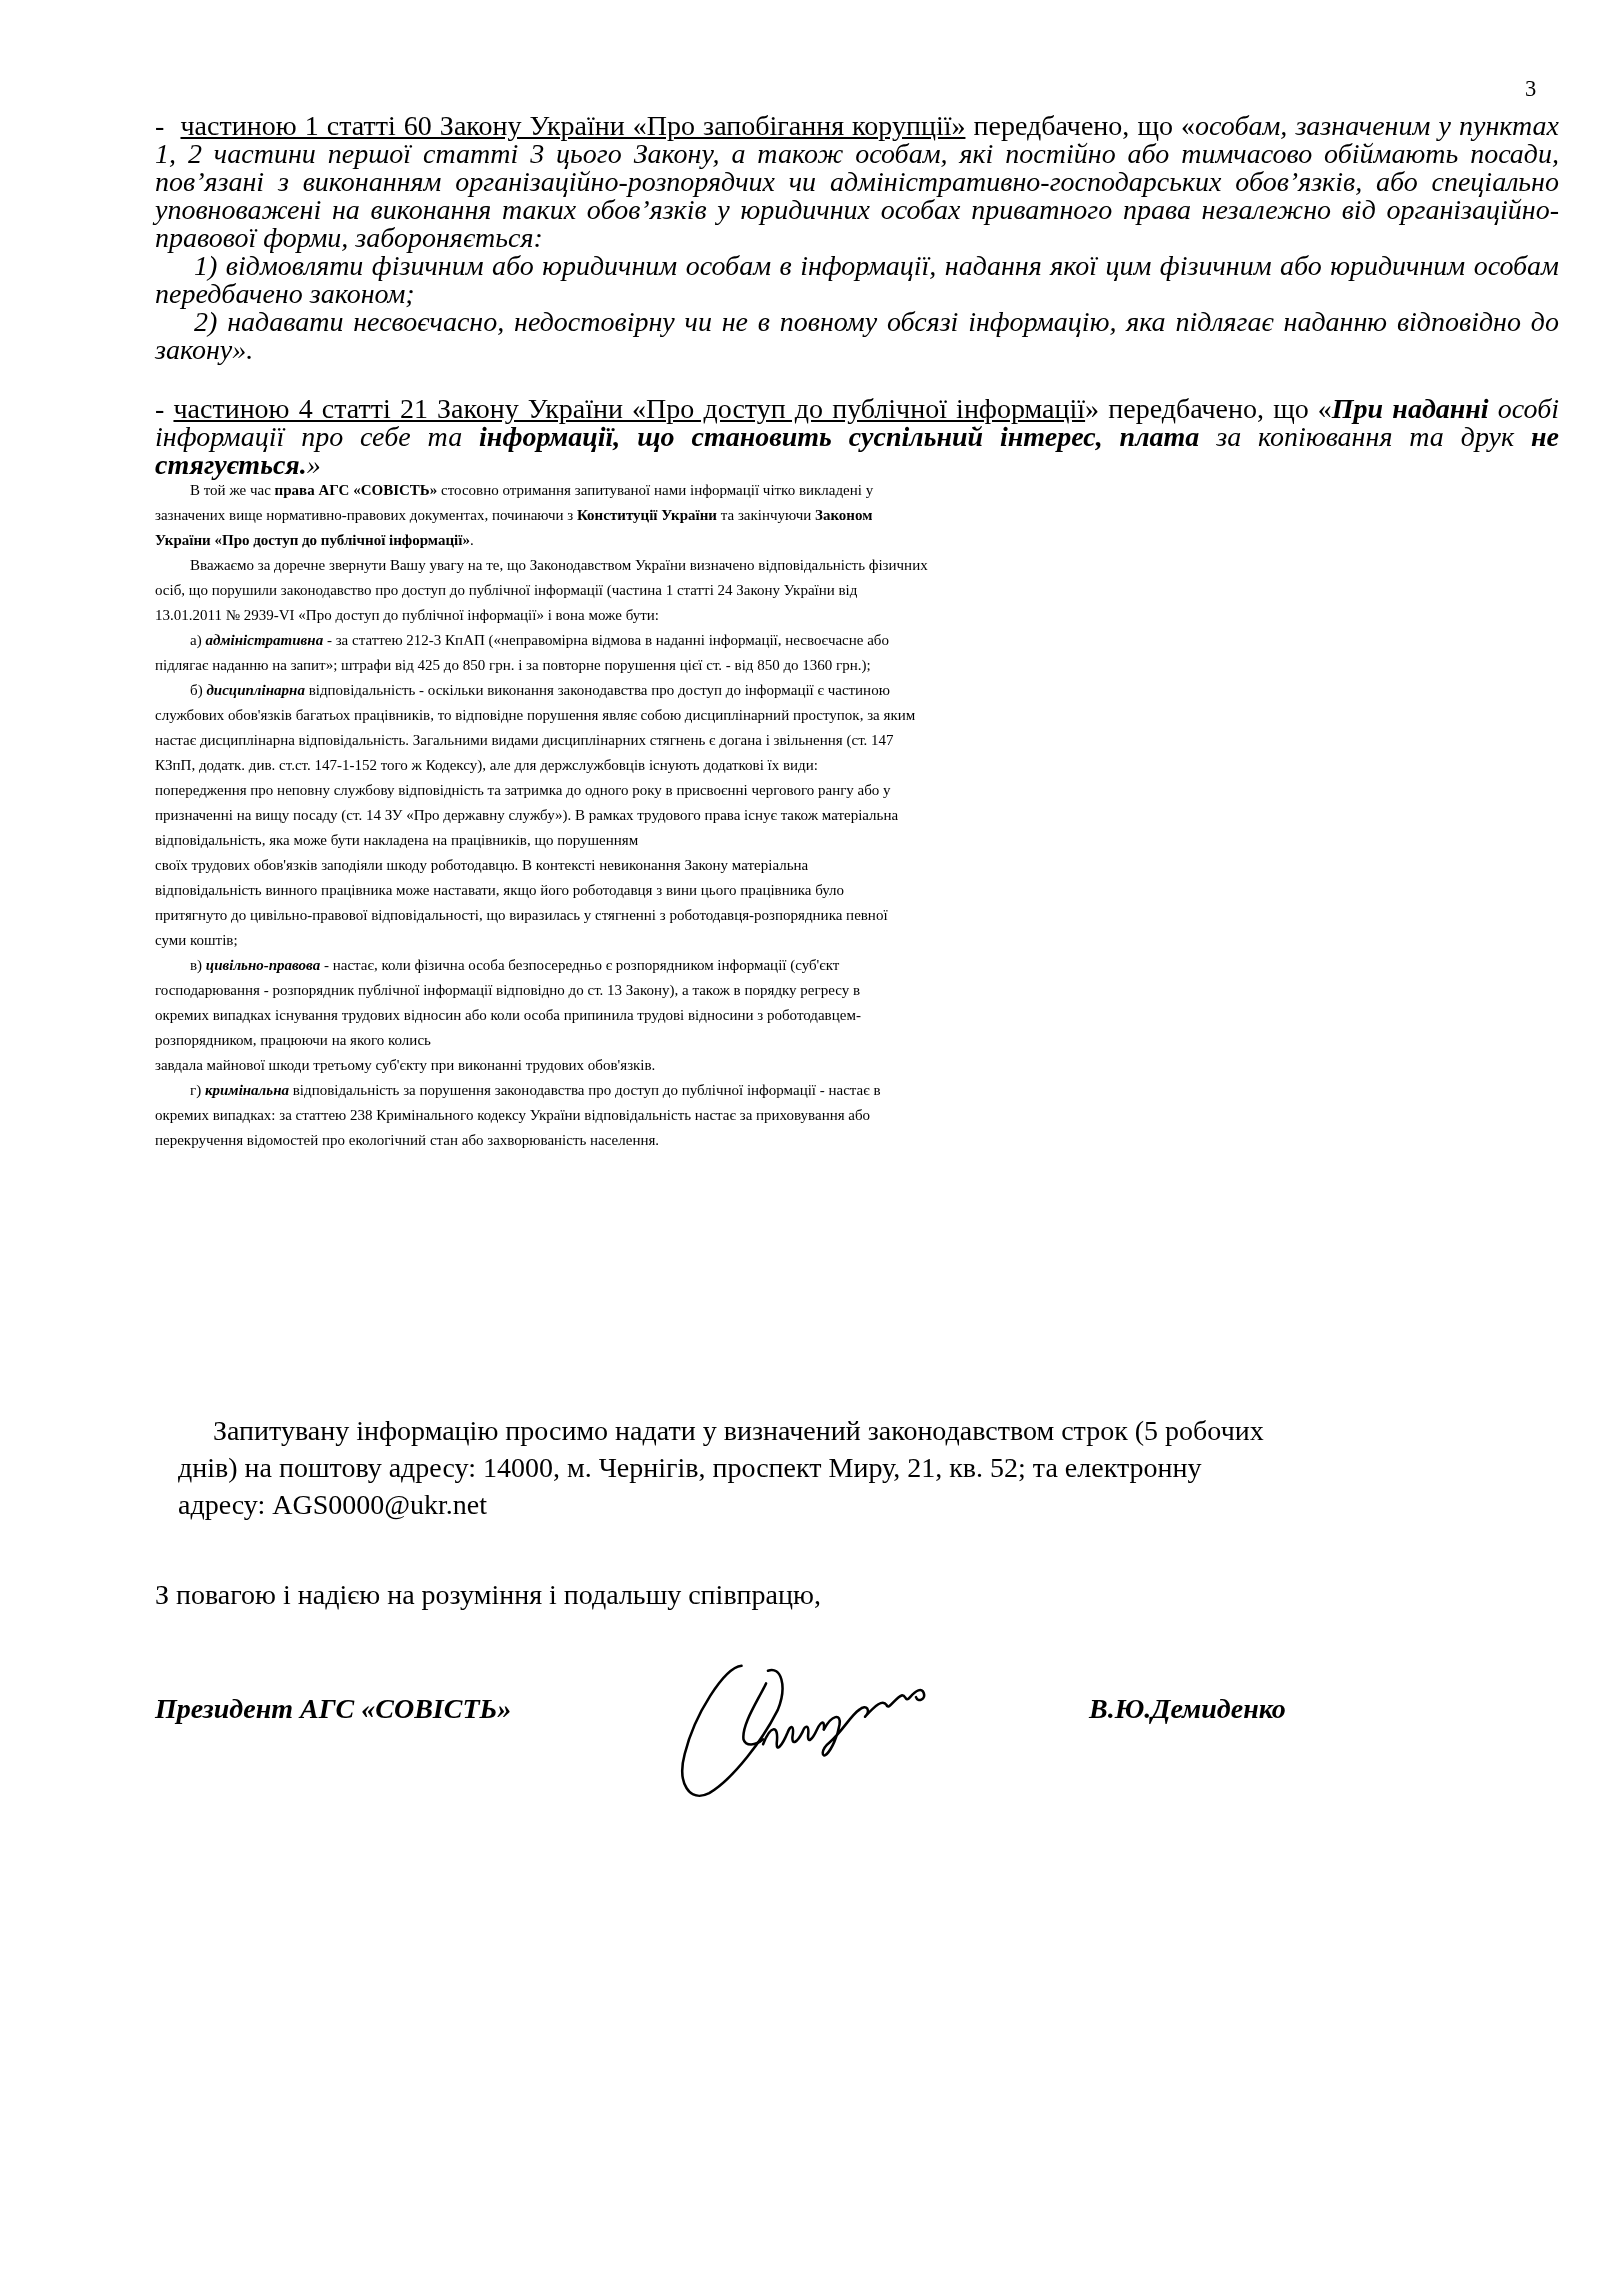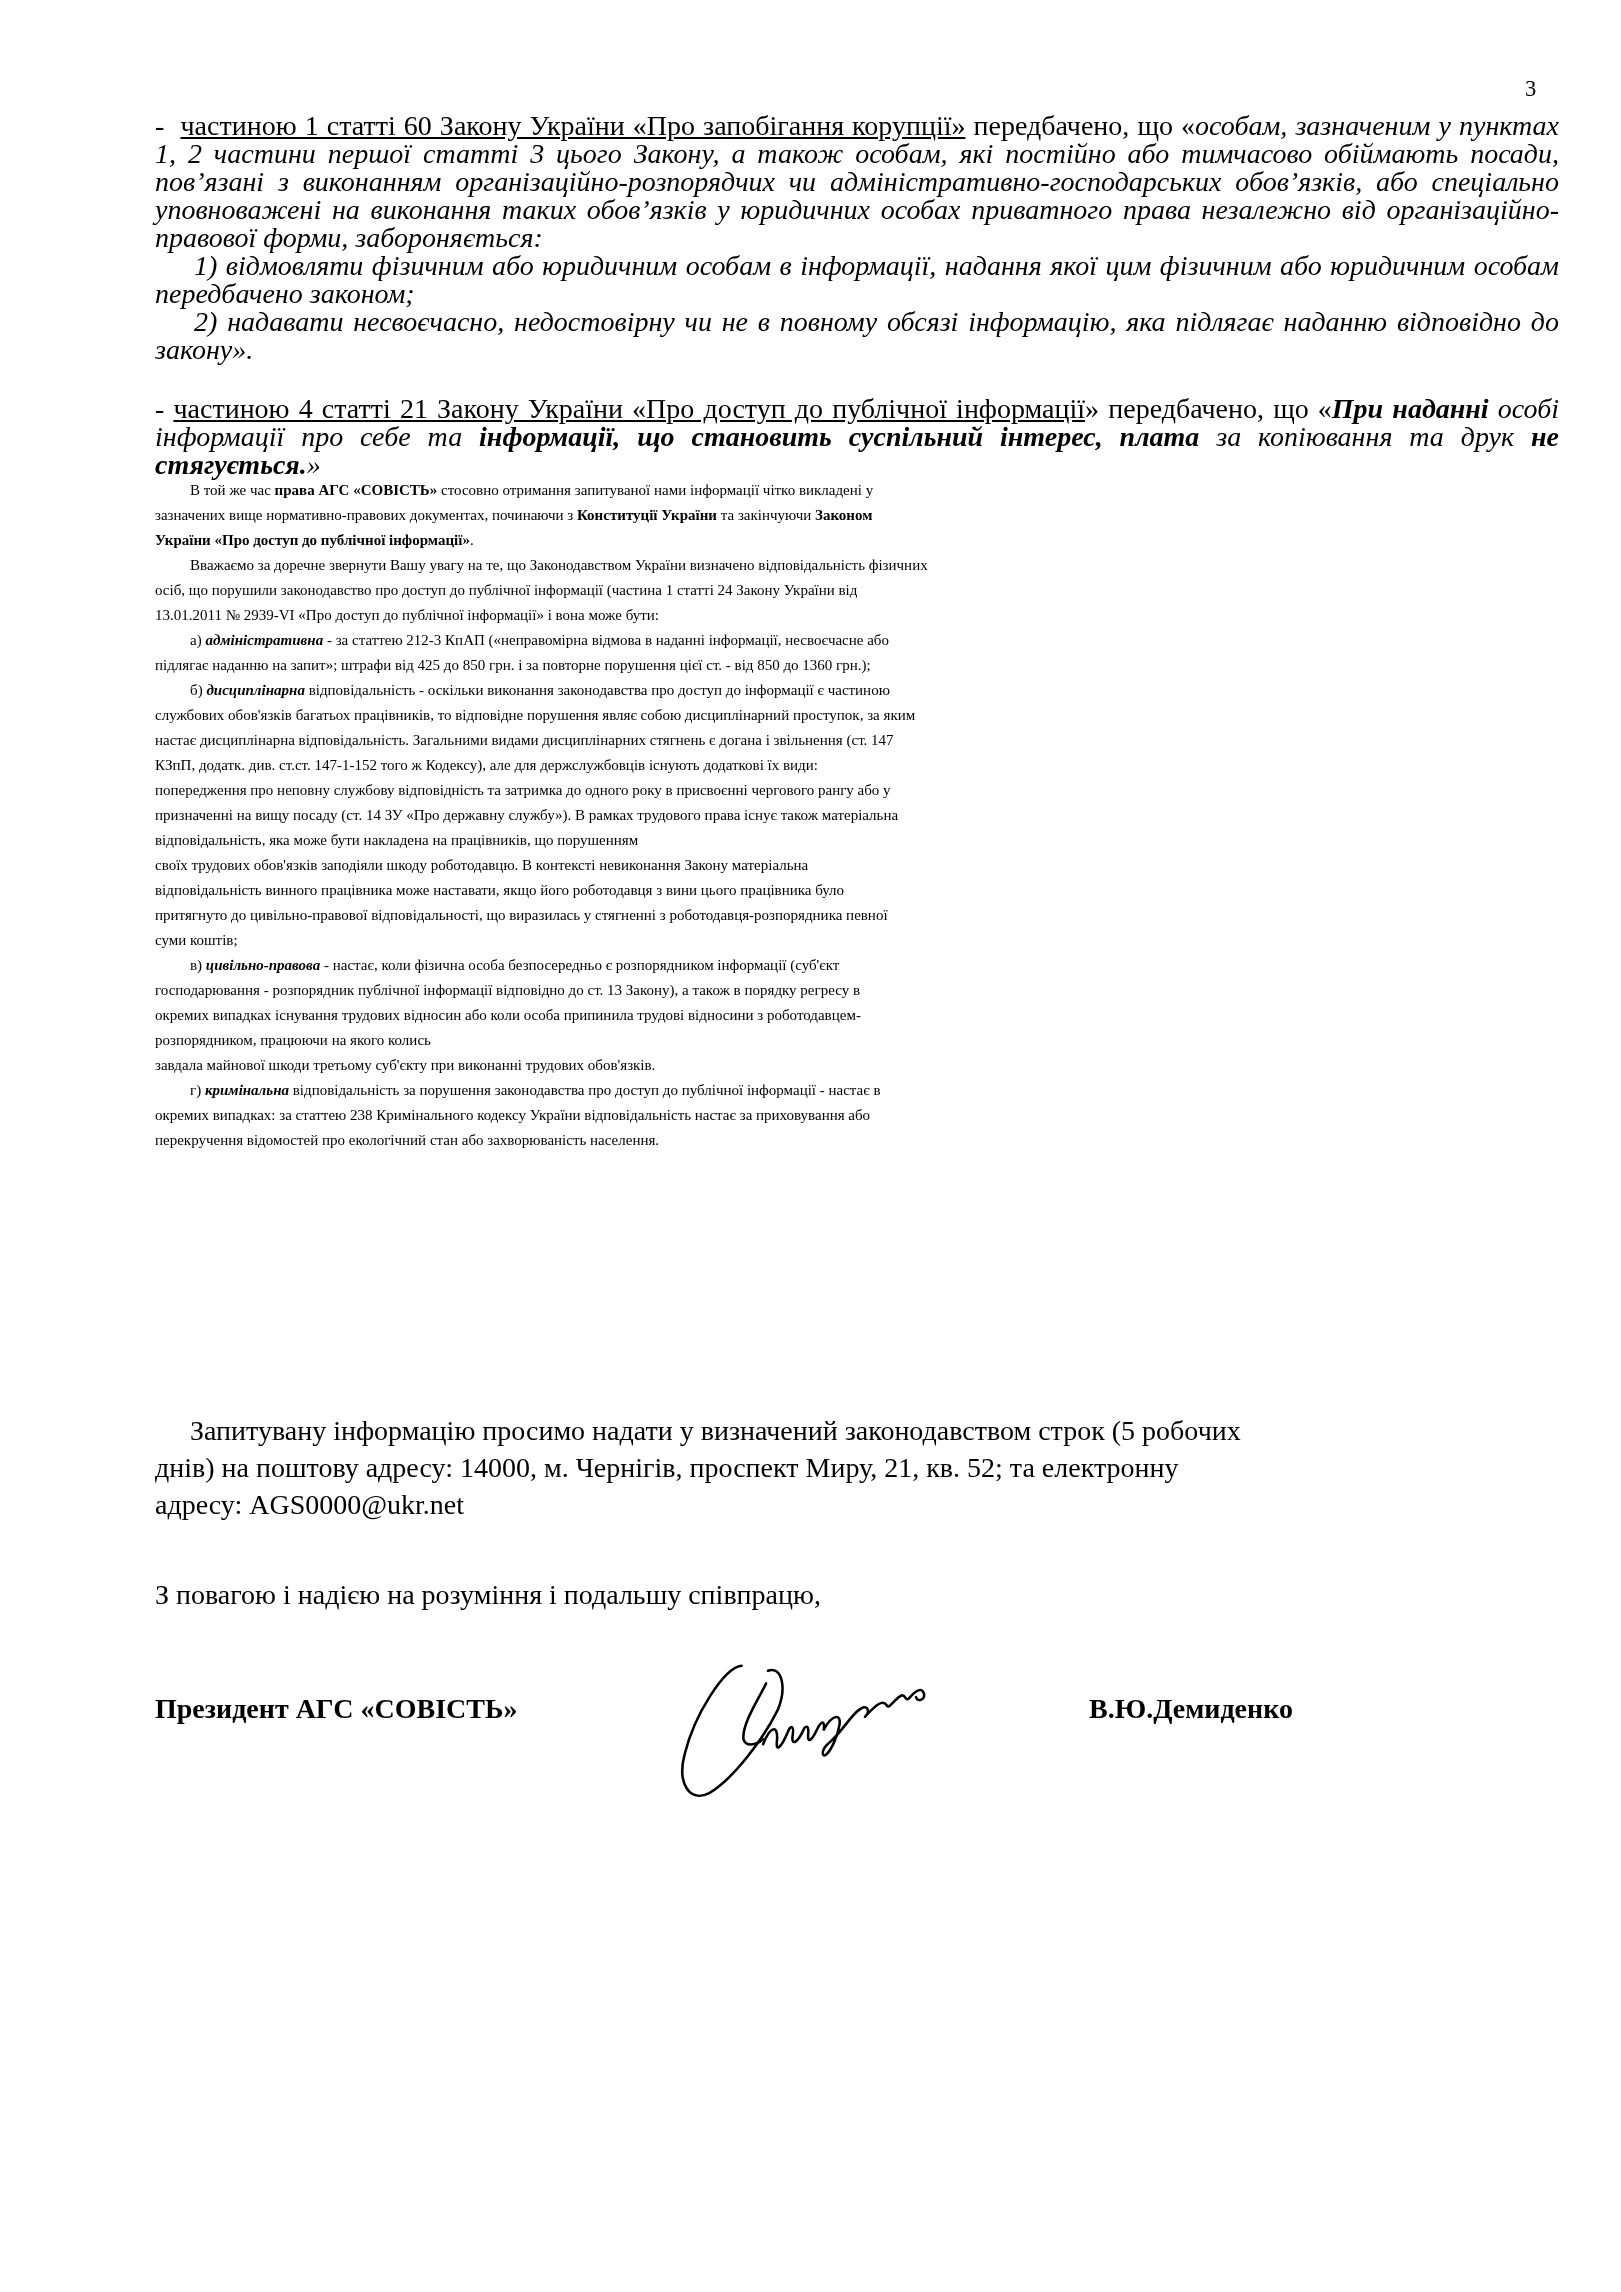--- a/index.html
+++ b/index.html
@@ -9,21 +9,21 @@
   .blk { position: absolute; left: 155px; width: 1404px; }
   .ln { display: block; white-space: nowrap; height: 28px; line-height: 28px; font-size: 28px; }
   .j { text-align: justify; text-align-last: justify; white-space: normal; }
   .ind { padding-left: 39px; }
   .ind2 { padding-left: 35px; }
   .it { font-style: italic; }
   .b { font-weight: bold; text-align: right; }
   .u { text-decoration: underline; }
   .mid .ln { height: 25px; line-height: 25px; font-size: 15px; }
   .big .ln { height: 37px; line-height: 37px; font-size: 28px; }
-  .sig-row { position: absolute; top: 1666px; left: 155px; width: 1372px; height: 157px; }
+  .sig-row { position: absolute; top: 1666px; left: 155px; width: 1372px; height: 157px; font-style: italic; }
   .sig-left { position: absolute; left: 0; top: 27.4px; font-size: 28px; font-weight: bold; }
   .sig-right { position: absolute; left: 934px; top: 27.4px; font-size: 28px; font-weight: bold; }
   .sig-img { position: absolute; left: 510px; top: -9.8px; width: 353px; height: 147px; }
 </style>
 </head>
 <body>
 
 <div class="page-num">3</div>
 
 <div class="blk" style="top:112px;">
@@ -72,21 +72,21 @@
   <span class="ln">господарювання - розпорядник публічної інформації відповідно до ст. 13 Закону), а також в порядку регресу в</span>
   <span class="ln">окремих випадках існування трудових відносин або коли особа припинила трудові відносини з роботодавцем-</span>
   <span class="ln">розпорядником, працюючи на якого колись</span>
   <span class="ln">завдала майнової шкоди третьому суб'єкту при виконанні трудових обов'язків.</span>
 
   <span class="ln ind2"><span>г) </span><span class="b it">кримінальна</span><span> відповідальність за порушення законодавства про доступ до публічної інформації - настає в</span></span>
   <span class="ln">окремих випадках: за статтею 238 Кримінального кодексу України відповідальність настає за приховування або</span>
   <span class="ln">перекручення відомостей про екологічний стан або захворюваність населення.</span>
 </div>
 
-<div class="blk big" style="top:1412px;">
+<div class="blk big" style="top:1412px;margin-left:23px;">
   <span class="ln ind2">Запитувану інформацію просимо надати у визначений законодавством строк (5 робочих</span>
   <span class="ln">днів) на поштову адресу: 14000, м. Чернігів, проспект Миру, 21, кв. 52; та електронну</span>
   <span class="ln">адресу: AGS0000@ukr.net</span>
 </div>
 
 <div class="blk big" style="top:1576px;">
   <span class="ln">З повагою і надією на розуміння і подальшу співпрацю,</span>
 </div>
 
 <div class="sig-row">

